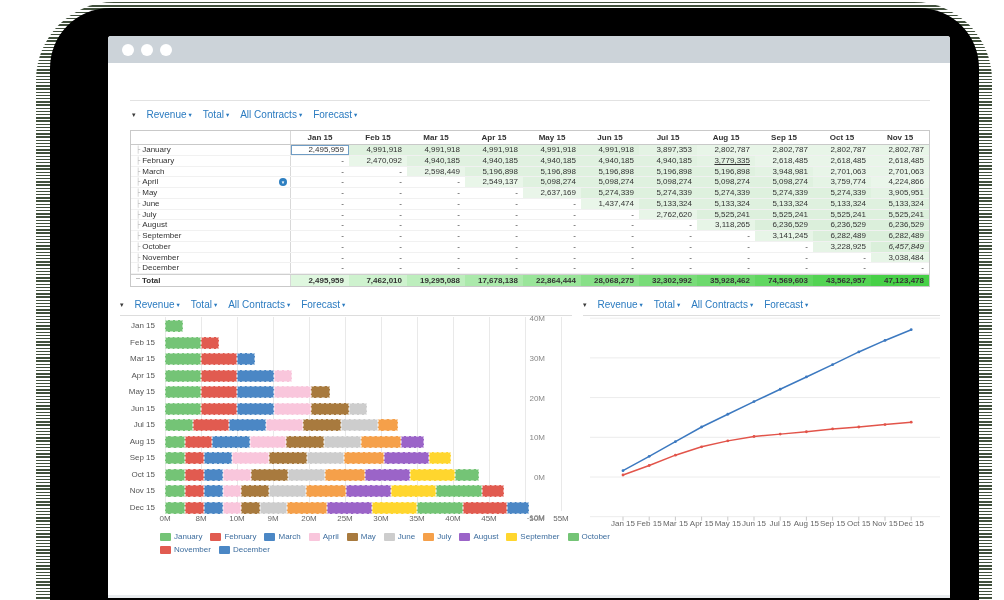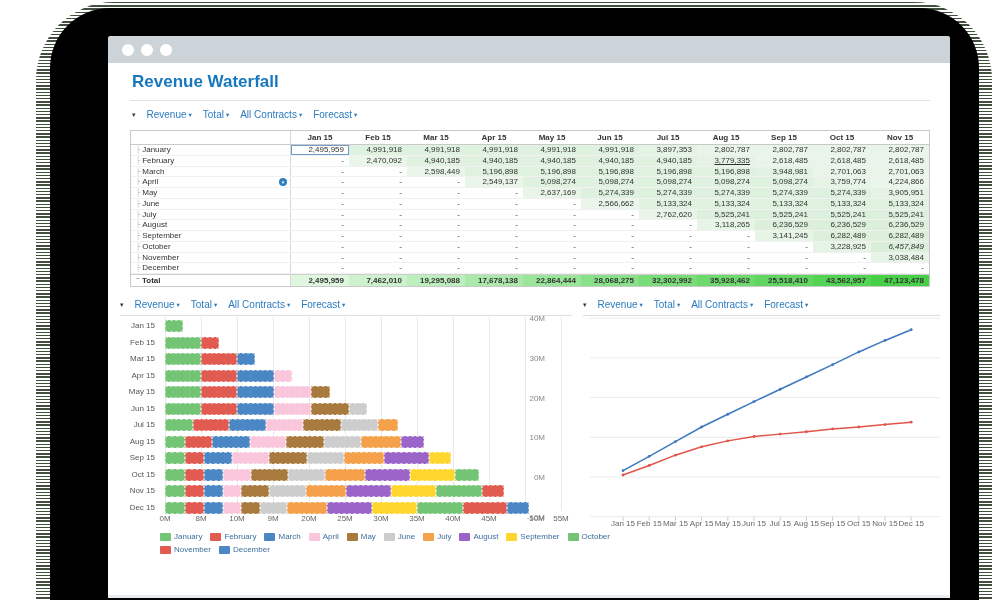--- a/index.html
+++ b/index.html
@@ -69,21 +69,20 @@
 <div class="stripes"></div>
 <div class="frame"></div>
 
 <div class="window">
   <div class="titlebar">
     <span class="dot" style="left:14px"></span>
     <span class="dot" style="left:33px"></span>
     <span class="dot" style="left:52px"></span>
   </div>
 
-  <div class="apptitle">Revenue Waterfall</div>
   <div class="titlerule"></div>
 
   <div id="fbar-main" class="fbar">
       <span class="rootcaret">▾</span>
       <span class="flink">Revenue<span class="caret">▾</span></span>
       <span class="flink">Total<span class="caret">▾</span></span>
       <span class="flink">All Contracts<span class="caret">▾</span></span>
       <span class="flink">Forecast<span class="caret">▾</span></span>
     </div>
 
@@ -172,21 +171,21 @@
         <div class="tcell" style="background: rgba(105, 190, 105, 0.22);">5,274,339</div>
         <div class="tcell" style="background: rgba(105, 190, 105, 0.18);">3,905,951</div>
       </div>
       <div class="trow">
         <div class="tlabel"><span class="tree">├</span>June</div>
         <div class="tcell" style="background: rgb(255, 255, 255);">-</div>
         <div class="tcell" style="background: rgb(255, 255, 255);">-</div>
         <div class="tcell" style="background: rgb(255, 255, 255);">-</div>
         <div class="tcell" style="background: rgb(255, 255, 255);">-</div>
         <div class="tcell" style="background: rgb(255, 255, 255);">-</div>
-        <div class="tcell" style="background: rgba(105, 190, 105, 0.145);">2,566,662</div>
+        <div class="tcell" style="background: rgba(105, 190, 105, 0.145);">1,437,474</div>
         <div class="tcell" style="background: rgba(105, 190, 105, 0.216);">5,133,324</div>
         <div class="tcell" style="background: rgba(105, 190, 105, 0.216);">5,133,324</div>
         <div class="tcell" style="background: rgba(105, 190, 105, 0.216);">5,133,324</div>
         <div class="tcell" style="background: rgba(105, 190, 105, 0.216);">5,133,324</div>
         <div class="tcell" style="background: rgba(105, 190, 105, 0.216);">5,133,324</div>
       </div>
       <div class="trow">
         <div class="tlabel"><span class="tree">├</span>July</div>
         <div class="tcell" style="background: rgb(255, 255, 255);">-</div>
         <div class="tcell" style="background: rgb(255, 255, 255);">-</div>
@@ -273,21 +272,21 @@
       <div class="trow ttotal">
         <div class="tlabel"><span class="treetotal"></span>Total</div>
         <div class="tcell" style="background: rgba(61, 205, 61, 0.165);">2,495,959</div>
         <div class="tcell" style="background: rgba(61, 205, 61, 0.25);">7,462,010</div>
         <div class="tcell" style="background: rgba(61, 205, 61, 0.34);">19,295,088</div>
         <div class="tcell" style="background: rgba(61, 205, 61, 0.43);">17,678,138</div>
         <div class="tcell" style="background: rgba(61, 205, 61, 0.52);">22,864,444</div>
         <div class="tcell" style="background: rgba(61, 205, 61, 0.616);">28,068,275</div>
         <div class="tcell" style="background: rgba(61, 205, 61, 0.69);">32,302,992</div>
         <div class="tcell" style="background: rgba(61, 205, 61, 0.753);">35,928,462</div>
-        <div class="tcell" style="background: rgba(61, 205, 61, 0.82);">25,518,410</div>
+        <div class="tcell" style="background: rgba(61, 205, 61, 0.82);">74,569,603</div>
         <div class="tcell" style="background: rgba(61, 205, 61, 0.886);">43,562,957</div>
         <div class="tcell" style="background: rgba(61, 205, 61, 0.95);">47,123,478</div>
       </div>
     </div>
 
   <div id="fbar-bar" class="fbar">
       <span class="rootcaret">▾</span>
       <span class="flink">Revenue<span class="caret">▾</span></span>
       <span class="flink">Total<span class="caret">▾</span></span>
       <span class="flink">All Contracts<span class="caret">▾</span></span>

